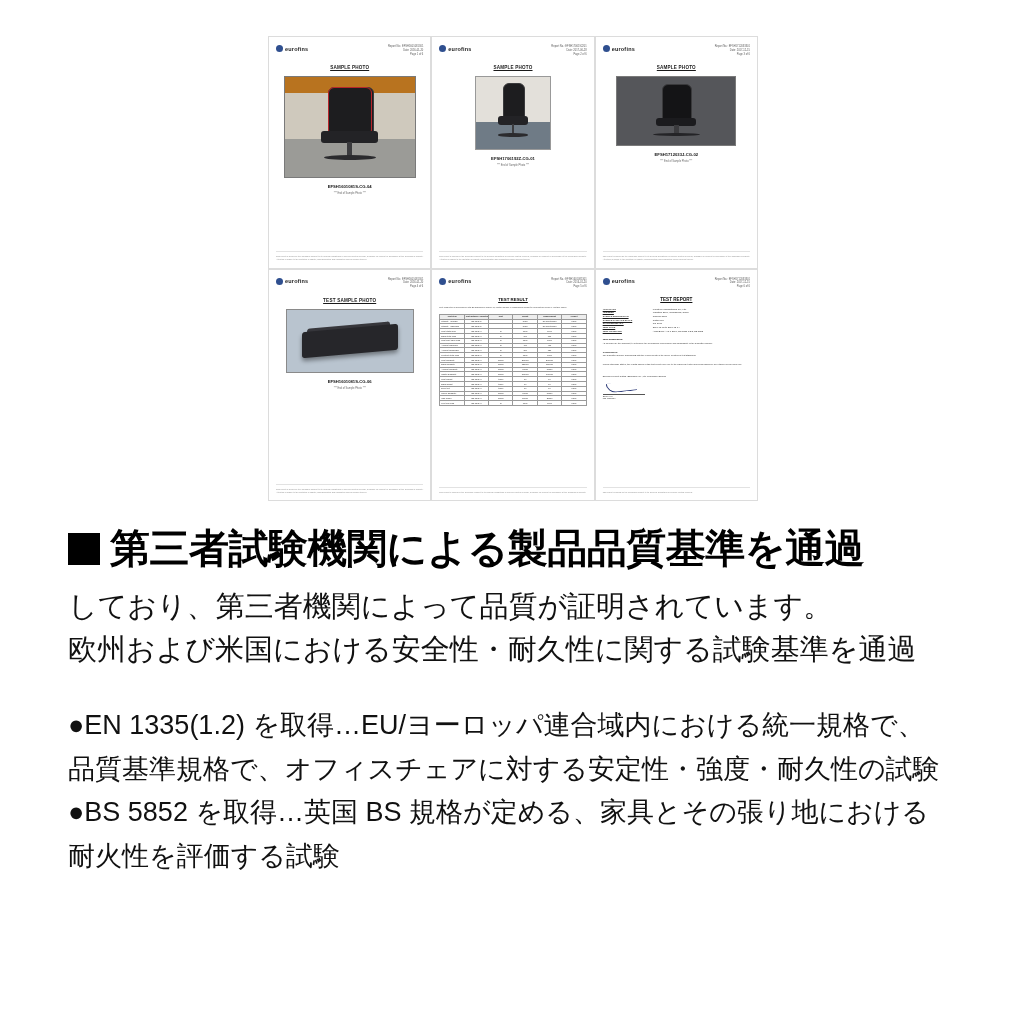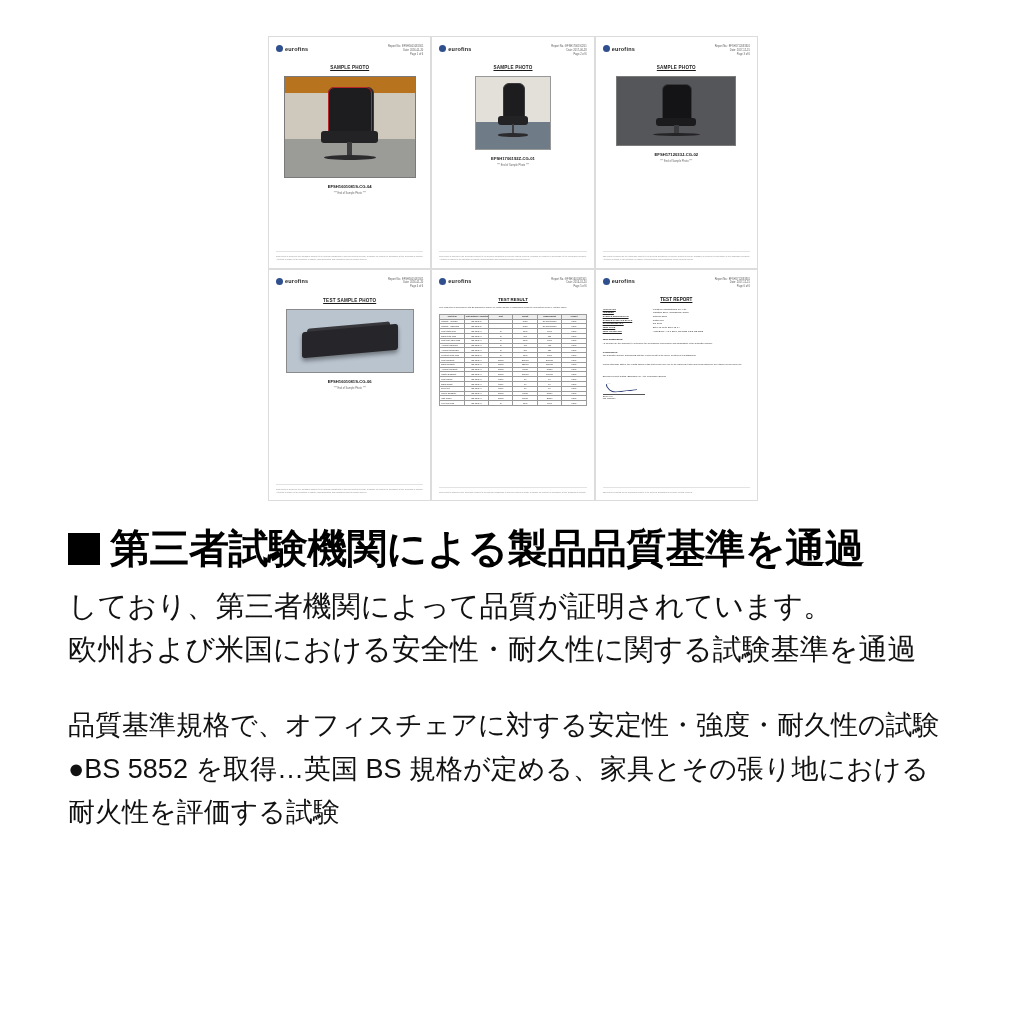--- a/index.html
+++ b/index.html
@@ -685,17 +685,18 @@
 
 <div class="content">
   <div class="headline">
     <span class="sq"></span><span>第三者試験機関による製品品質基準を通過</span>
   </div>
   <div class="lead">
     <p>しており、第三者機関によって品質が証明されています。</p>
     <p>欧州および米国における安全性・耐久性に関する試験基準を通過</p>
   </div>
   <div class="bullets">
+    <p>●EN 1335(1.2) を取得…EU/ヨーロッパ連合域内における統一規格で、</p>
     <p>品質基準規格で、オフィスチェアに対する安定性・強度・耐久性の試験</p>
     <p>●BS 5852 を取得…英国 BS 規格が定める、家具とその張り地における</p>
     <p>耐火性を評価する試験</p>
   </div>
 </div>
 
 </body></html>

